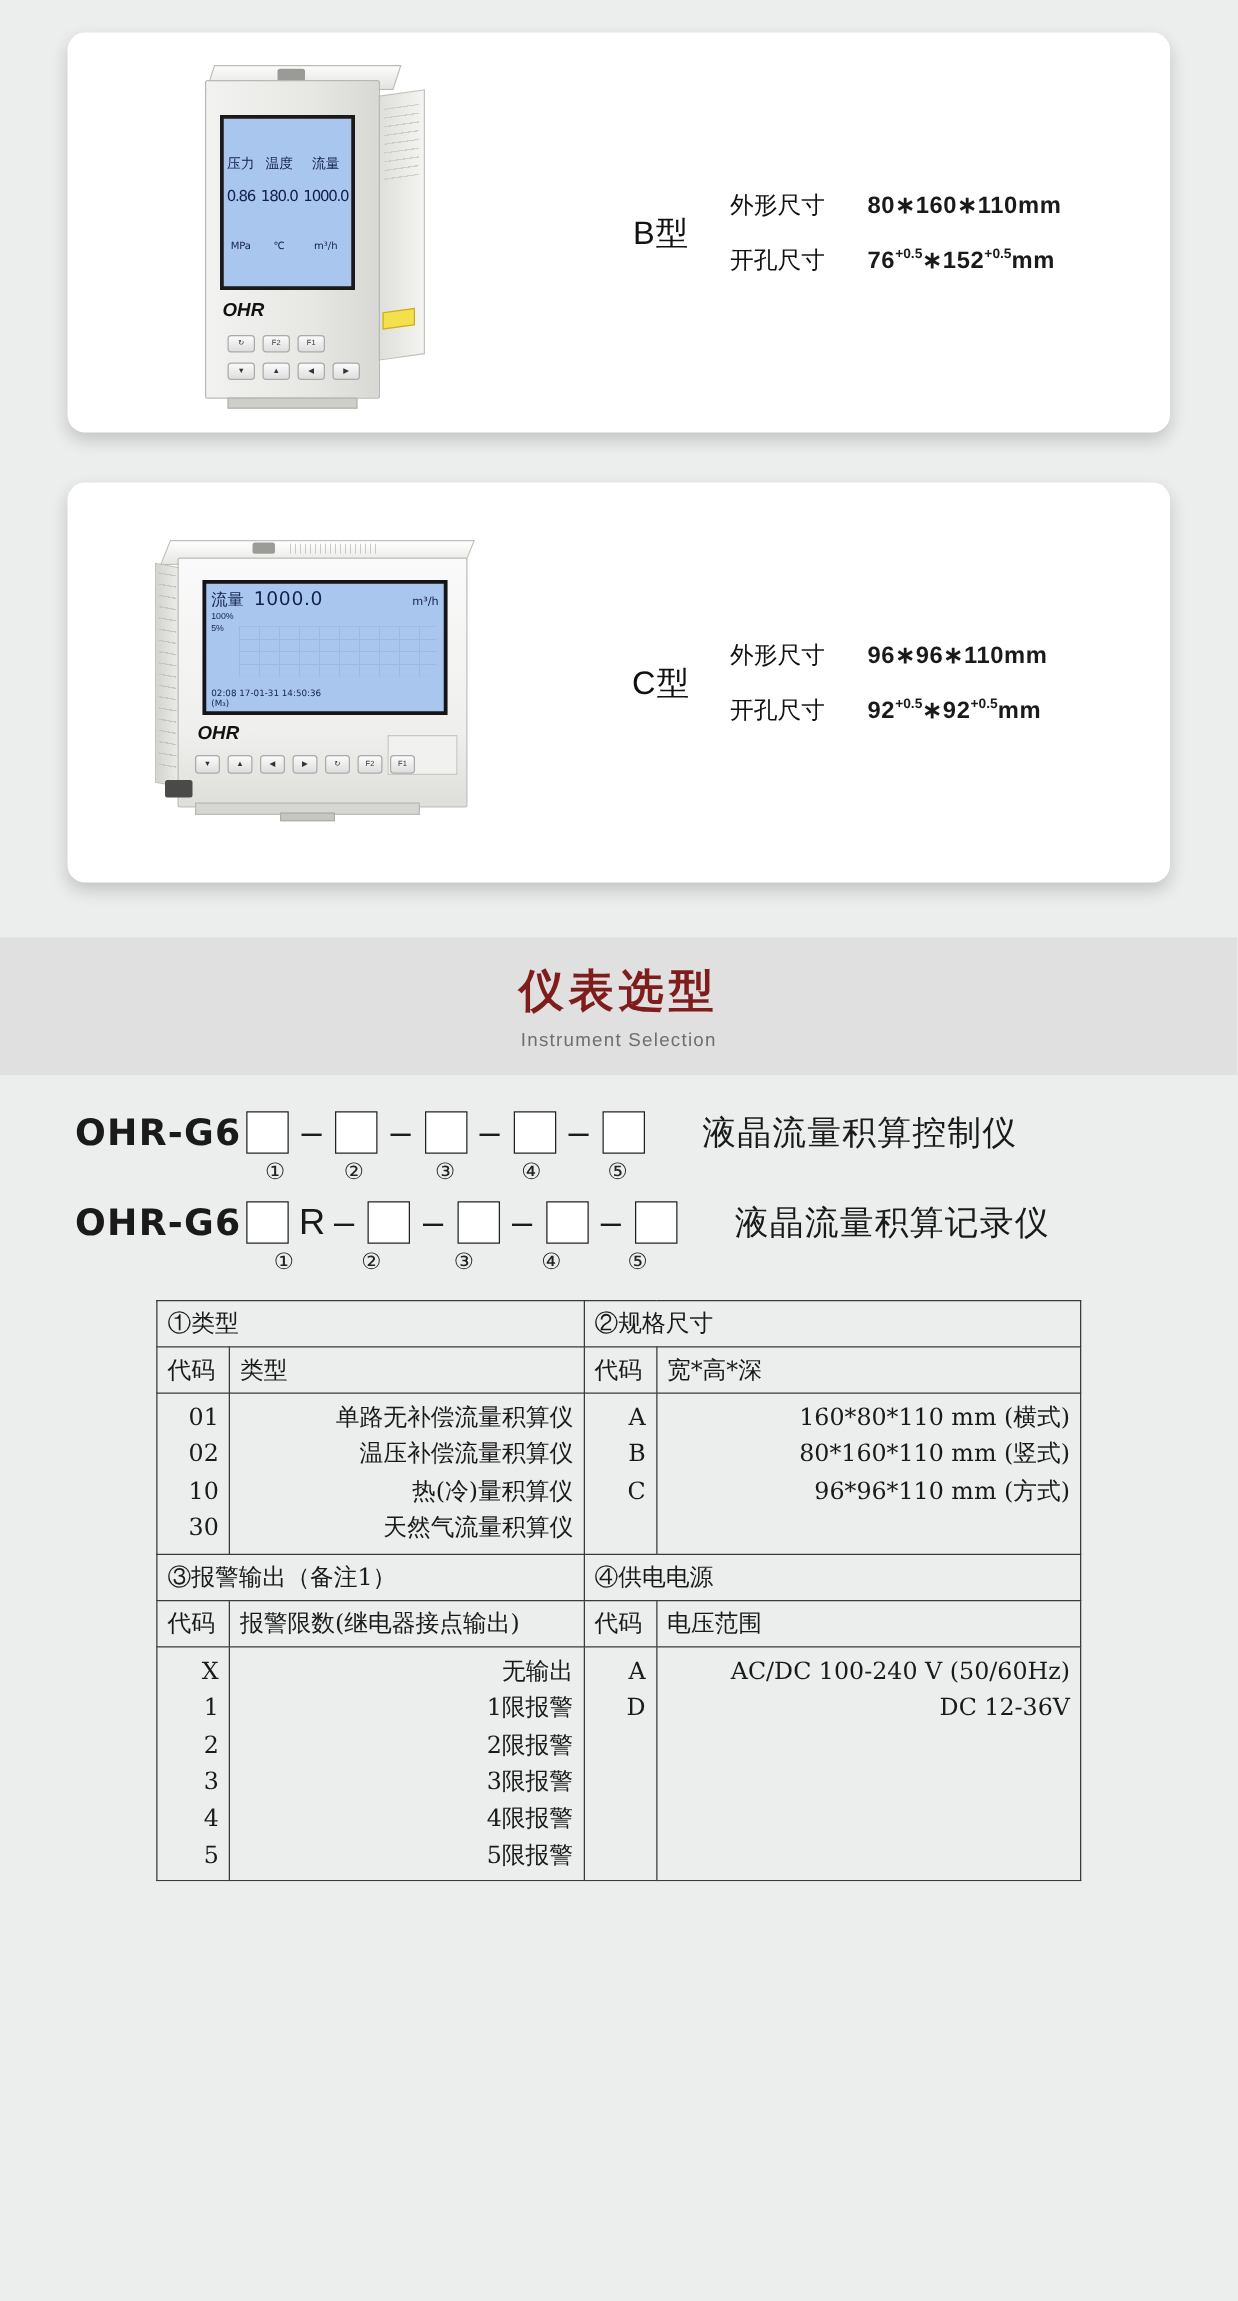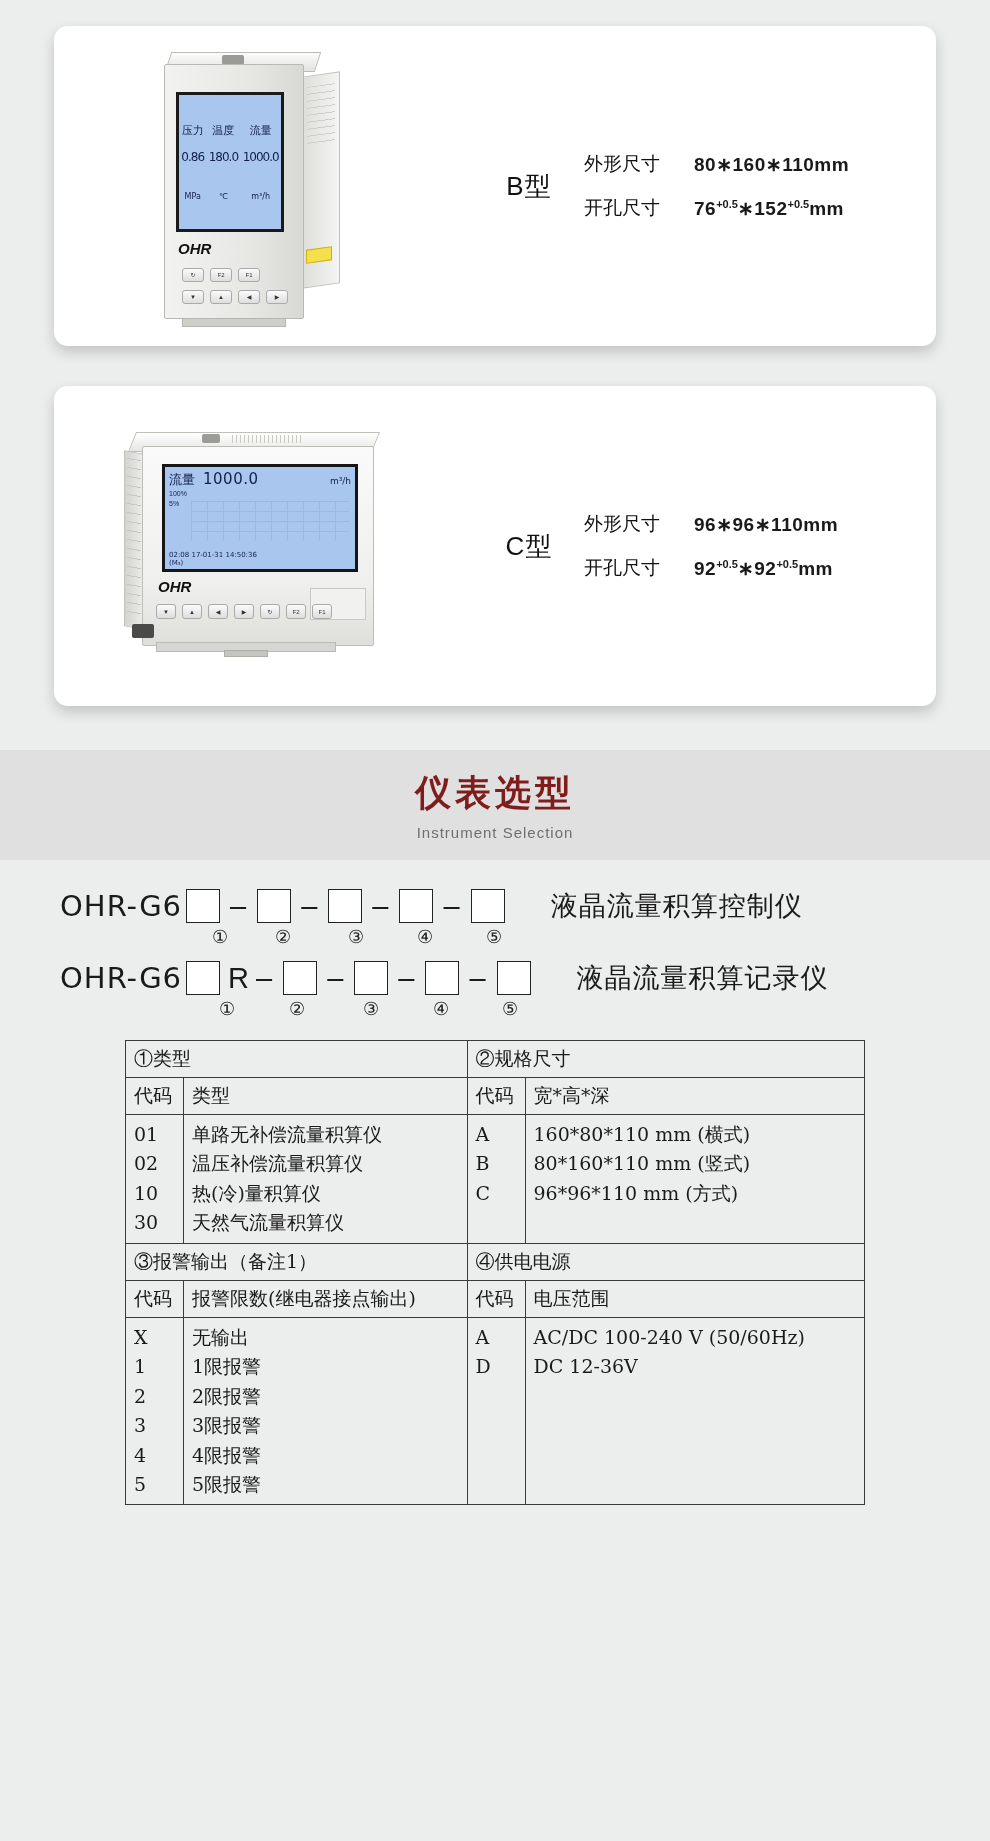--- a/index.html
+++ b/index.html
@@ -233,21 +233,21 @@
 
   
   .model-block { padding: 28px 0 0 0; }
   .model-row {
     display: flex;
     align-items: center;
     padding-left: 60px;
     font-size: 29px;
     letter-spacing: 1px;
   }
-  .model-row .prefix { font-family: "DejaVu Sans", sans-serif; }
+  .model-row .prefix { font-family: "DejaVu Sans", sans-serif; font-weight: bold; }
   .mbox {
     display: inline-block;
     width: 34px; height: 34px;
     border: 1.5px solid #222;
     margin: 0 4px;
     background: #fff;
     vertical-align: middle;
   }
   .dash { margin: 0 6px; }
   .rletter { margin-left: 4px; }
@@ -271,21 +271,21 @@
   }
   .spec-table td {
     border: 1px solid #3a3a3a;
     padding: 5px 8px;
     vertical-align: top;
     font-family: "DejaVu Serif", serif;
   }
   .spec-table .hdr { font-weight: normal; }
   .code-col { width: 58px; }
   .code-col-r { width: 58px; }
-  .stack div { line-height: 1.55; white-space: nowrap; }
+  .stack div { line-height: 1.55; white-space: nowrap; text-align: right; }
 </style>
 </head>
 <body>
 
 <div class="card" id="card-b">
   <div class="card-inner">
     <div class="device-zone">
       <div class="devB">
         <div class="toprim"></div>
         <div class="topknob"></div>

